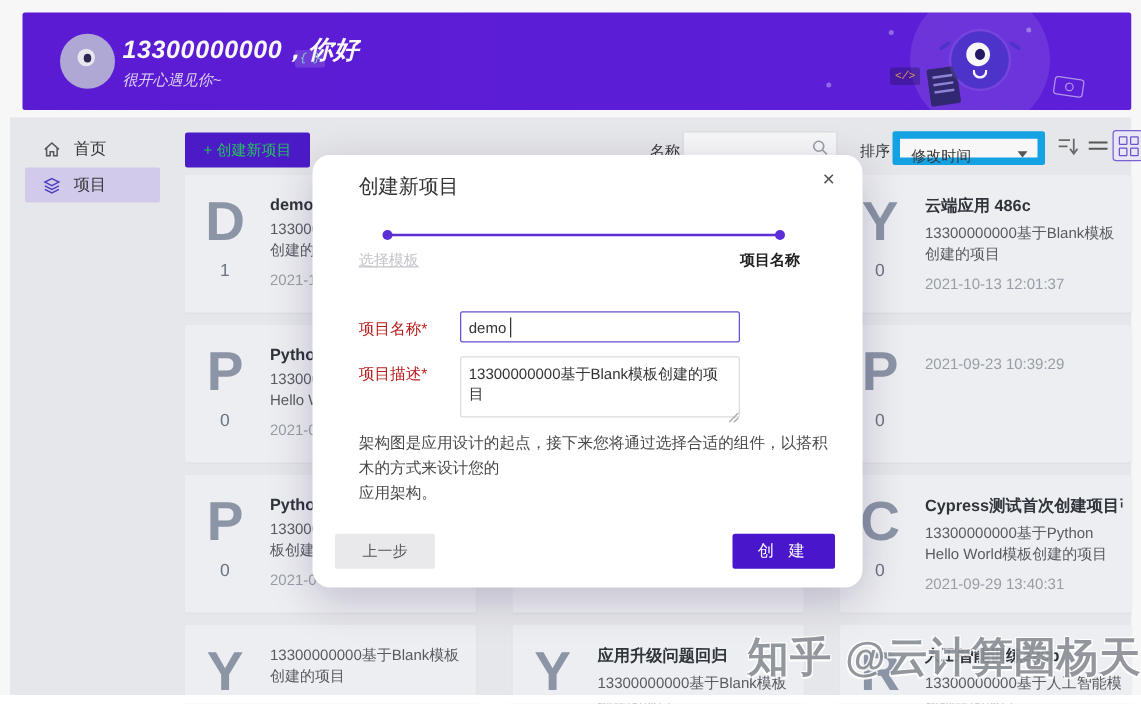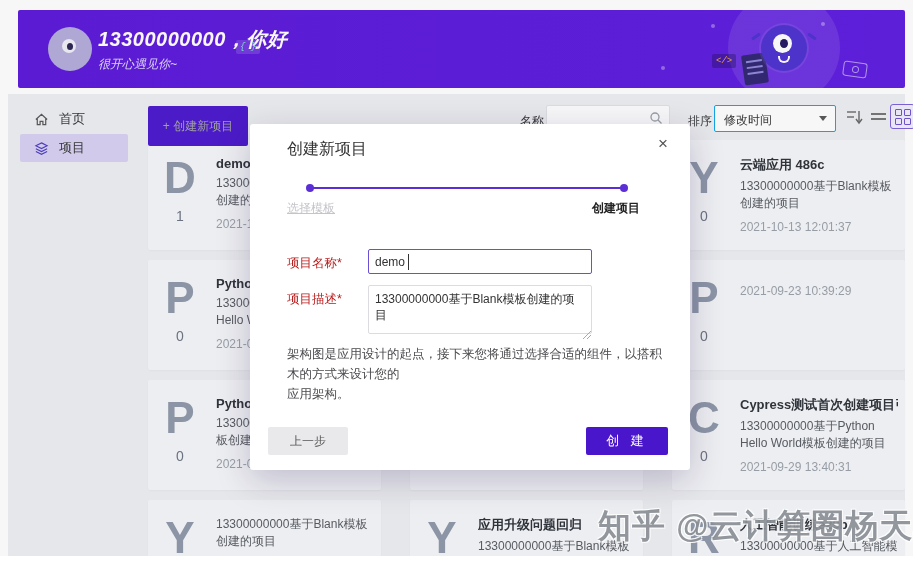--- a/index.html
+++ b/index.html
@@ -43,31 +43,31 @@
   .cam i { position:absolute; left:8px; top:3px; width:7px; height:7px; border:1px solid rgba(255,255,255,.55); border-radius:50%; }
   .spark { position:absolute; width:4px; height:4px; border-radius:50%; background:rgba(255,255,255,.35); }
 
   
   .side-item { position:absolute; display:flex; align-items:center; gap:10px; font-size:13px; color:#333; cursor:pointer; }
   #side-home { left:34px; top:110px; }
   #side-projects { left:20px; top:134px; width:108px; height:28px; background:#d7d0f1; border-radius:2px; padding-left:14px; }
   .side-icon svg { display:block; }
 
   
-  #create-btn { position:absolute; left:148px; top:106px; width:100px; height:40px; background:#4a16cc; color:#a3a3a3;
+  #create-btn { position:absolute; left:148px; top:106px; width:100px; height:28px; background:#4a16cc; color:#22c55e;
                 font-size:12px; border:none; border-radius:2px; cursor:pointer; z-index:6; }
   .tb-label { position:absolute; font-size:12px; color:#333; top:113px; }
   #name-label { left:520px; }
   #sort-label { left:688px; }
   #search-box { position:absolute; left:546px; top:105px; width:124px; height:27px; background:#fff;
                 border:1px solid #e2e3e7; border-radius:2px; }
   #search-input { position:absolute; left:4px; top:0; width:96px; height:25px; border:none; outline:none; font-size:12px; background:transparent; }
   #search-icon { position:absolute; right:6px; top:5px; }
   #sort-select { position:absolute; left:714px; top:105px; width:122px; height:27px; background:#fff;
-                 border:1px solid #0ea5e9; border-radius:2px; font-size:12px; color:#333; cursor:pointer; }
+                 border:6px solid #0ea5e9; border-radius:2px; font-size:12px; color:#333; cursor:pointer; }
   #sort-select .val { position:absolute; left:9px; top:6px; }
   #sort-select .caret { position:absolute; right:8px; top:10px; width:0; height:0;
                         border-left:4px solid transparent; border-right:4px solid transparent; border-top:5px solid #555; }
   .tb-icon { position:absolute; top:108px; cursor:pointer; }
   #sortorder-icon { left:845px; }
   #list-icon { left:870px; top:111px; }
   #grid-btn { position:absolute; left:890px; top:104px; width:25px; height:25px; border:1px solid #7a5fd8;
               background:#f1edfc; border-radius:3px; cursor:pointer; }
   #grid-btn .g { position:absolute; width:7px; height:7px; border:1.5px solid #6d4fd2; border-radius:1px; }
 
@@ -77,21 +77,21 @@
   .card-left { position:absolute; left:0; top:0; width:64px; height:110px; text-align:center; }
   .card-letter { margin-top:14px; font-size:44px; line-height:48px; font-weight:bold; color:#8e97a8; }
   .card-count { margin-top:6px; font-size:14px; color:#6b7280; }
   .card-body { position:absolute; left:68px; top:16px; width:158px; }
   .card-title { font-size:13px; font-weight:bold; color:#2b2f36; margin-bottom:4px; white-space:nowrap; overflow:hidden; }
   .card-desc { font-size:12px; color:#55595f; line-height:17px; }
   .card-date { font-size:12px; color:#9aa0a8; margin-top:8px; }
 
   
   #overlay { position:absolute; left:0; top:0; width:913px; height:563px; background:rgba(120,120,130,.06); z-index:30; }
-  #modal { position:absolute; left:250px; top:124px; width:440px; height:346px; background:#fff; border-radius:3px;
+  #modal { position:absolute; left:250px; top:124px; width:440px; height:346px; background:#fff; border-radius:14px;
            box-shadow:0 10px 34px rgba(30,20,80,.22); z-index:40; }
   #modal-title { position:absolute; left:37px; top:15px; font-size:16px; color:#333; font-weight:500; }
   #modal-close { position:absolute; right:22px; top:10px; font-size:17px; color:#555; cursor:pointer; line-height:20px; }
   .step-line { position:absolute; left:60px; right:66px; top:63px; height:2px; background:#5b2ed6; }
   .step-dot { position:absolute; top:60px; width:8px; height:8px; border-radius:50%; background:#5b2ed6; }
   .step-dot.l { left:56px; } .step-dot.r { right:62px; }
   .step-label { position:absolute; top:76px; font-size:12px; }
   .step-label.l { left:37px; color:#c4c4ca;text-decoration:underline; }
   .step-label.r { right:50px; color:#222; font-weight:bold; }
   .fld-label { position:absolute; left:37px; font-size:12.5px; color:#b91c1c; }
@@ -344,21 +344,21 @@
 
   <div id="overlay"></div>
   <div id="modal">
     <div id="modal-title">创建新项目</div>
     <div id="modal-close">×</div>
 
     <div class="step-line"></div>
     <div class="step-dot l"></div>
     <div class="step-dot r"></div>
     <div class="step-label l">选择模板</div>
-    <div class="step-label r">创建项目</div>
+    <div class="step-label r">项目名称</div>
 
     <div class="fld-label" style="top:131px;">项目名称*</div>
     <div id="name-field">
       <input id="name-input" value="demo" style="">
       <div id="name-caret"></div>
     </div>
 
     <div class="fld-label" style="top:167px;">项目描述*</div>
     <textarea id="desc-area" style="">13300000000基于Blank模板创建的项目</textarea>
     <span id="desc-grip">

